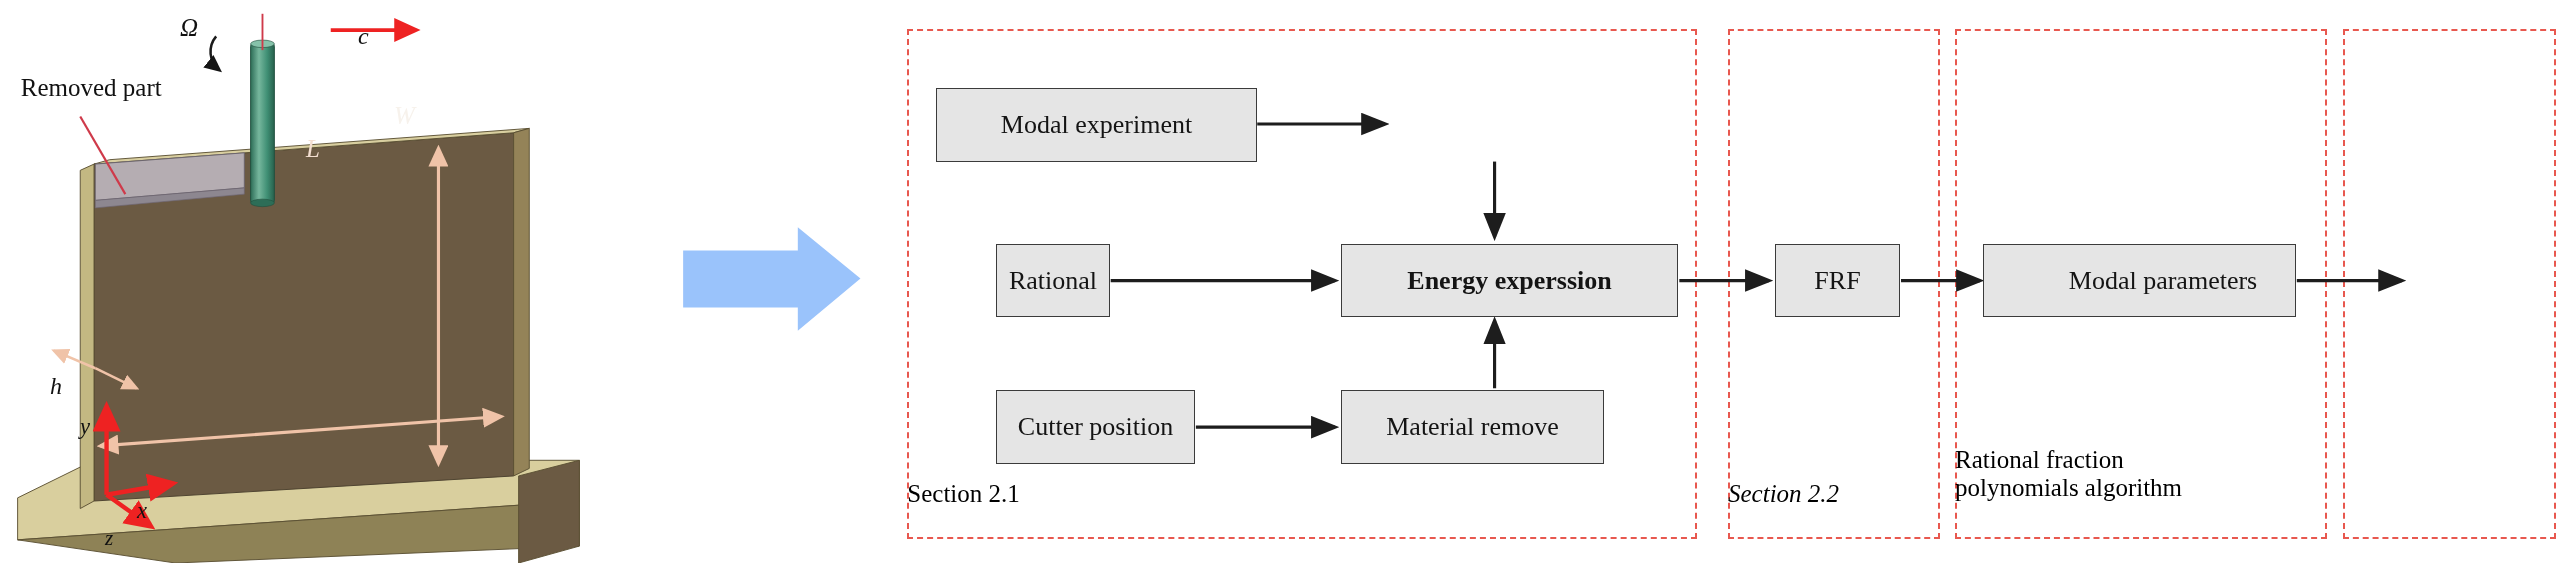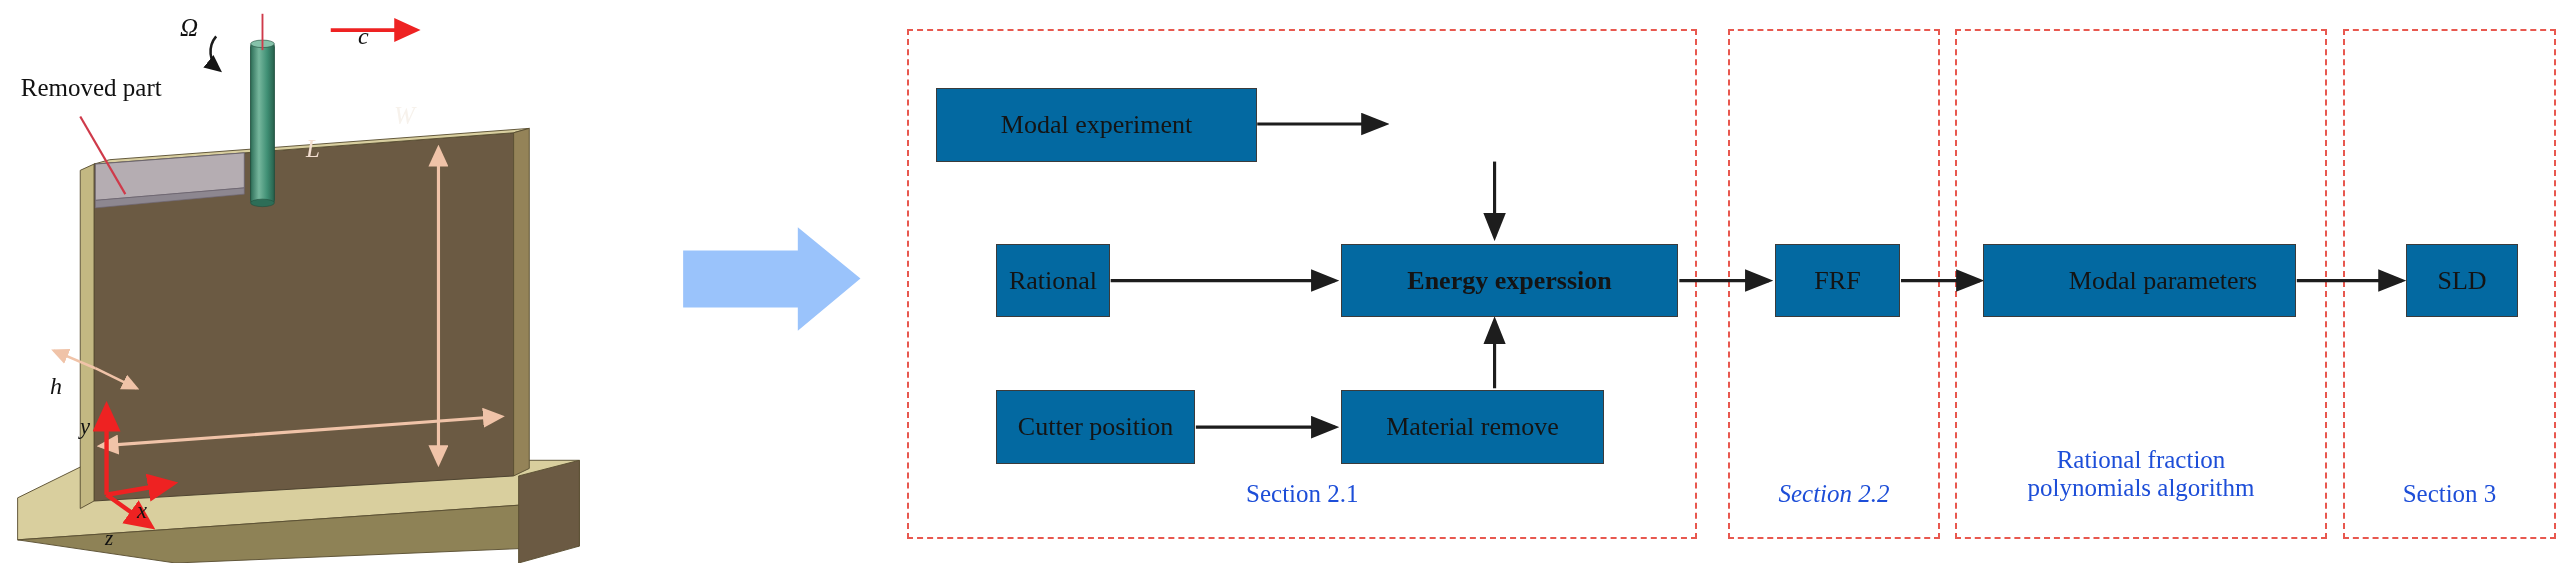--- a/index.html
+++ b/index.html
@@ -69,33 +69,33 @@
   }
 
   .section-box {
     position: absolute;
     border: 2.5px dashed #e8584f;
     box-sizing: border-box;
     background: transparent;
   }
   .section-label {
     position: absolute;
-    text-align: center;
-    color: #1d4ed8;
+    text-align: left;
+    color: #000000;
     font-size: 25px;
     line-height: 1.12;
     white-space: pre-line;
     font-family: "Liberation Serif", "DejaVu Serif", serif;
   }
 
   .node-box {
     position: absolute;
     box-sizing: border-box;
     border: 1.9px solid #3b3b3b;
-    background: #0369a1;
+    background: #e5e5e5;
     display: flex;
     align-items: center;
     justify-content: center;
     color: #141414;
     font-size: 26px;
     white-space: nowrap;
     font-family: "Liberation Serif", "DejaVu Serif", serif;
   }
 
   .connector {
@@ -197,21 +197,20 @@
 
     <div class="section-box" style="left:11.3px; top:29px; width:790px; height:510px;"></div>
     <div class="section-box" style="left:832px; top:29px; width:212px; height:510px;"></div>
     <div class="section-box" style="left:1059px; top:29px; width:372px; height:510px;"></div>
     <div class="section-box" style="left:1447px; top:29px; width:213px; height:510px;"></div>
 
     <div class="section-label" style="left:11.3px; top:480px; width:790px;">Section 2.1</div>
     <div class="section-label" style="left:832px; top:480px; width:212px;font-style:italic;">Section 2.2</div>
     <div class="section-label" style="left:1059px; top:446px; width:372px;">Rational fraction
 polynomials algorithm</div>
-    <div class="section-label" style="left:1447px; top:480px; width:213px;">Section 3</div>
 
     <svg class="connector" width="1680" height="563" viewBox="0 0 2681 899">
       <defs>
         <marker id="fcArrow" markerWidth="9" markerHeight="9" refX="7.6" refY="3.6" orient="auto">
           <path d="M0,0 L9,3.6 L0,7.2 Z" fill="#1d1d1d"></path>
         </marker>
       </defs>
 
       <line x1="576" y1="198" x2="780" y2="198" stroke="#1d1d1d" stroke-width="5" marker-end="url(#fcArrow)"></line>
 
@@ -238,17 +237,16 @@
     <div class="node-box" style="left:445px; top:244px; width:337px; height:73px;font-weight:bold;">Energy experssion</div>
 
     <div class="node-box" style="left:100px; top:390px; width:199px; height:74px;">Cutter position</div>
 
     <div class="node-box" style="left:879px; top:244px; width:125px; height:73px;">FRF</div>
 
     <div class="node-box" style="left:445px; top:390px; width:263px; height:74px;">Material remove</div>
 
     <div class="node-box" style="left:1087px; top:244px; width:313px; height:73px;padding-left:47px;">Modal parameters</div>
 
-    <div class="node-box" style="left:1510px; top:244px; width:112px; height:73px;">SLD</div>
   </div>
 
 </div>
 
 
 </body></html>

